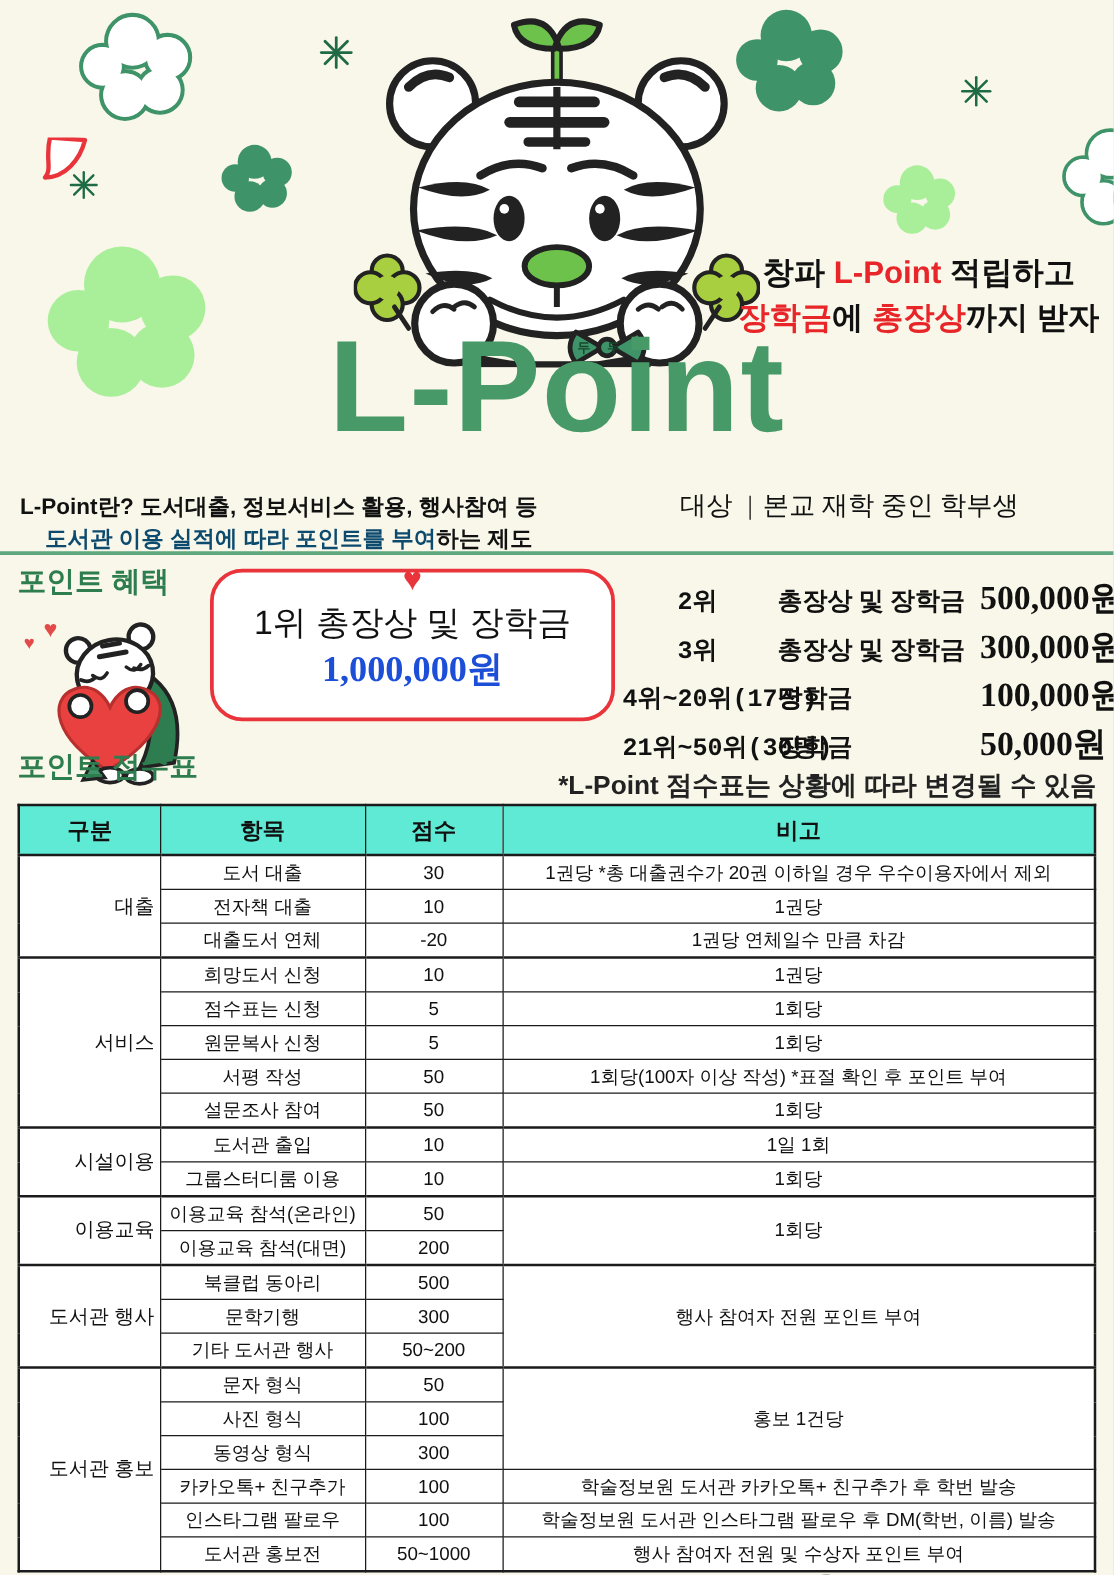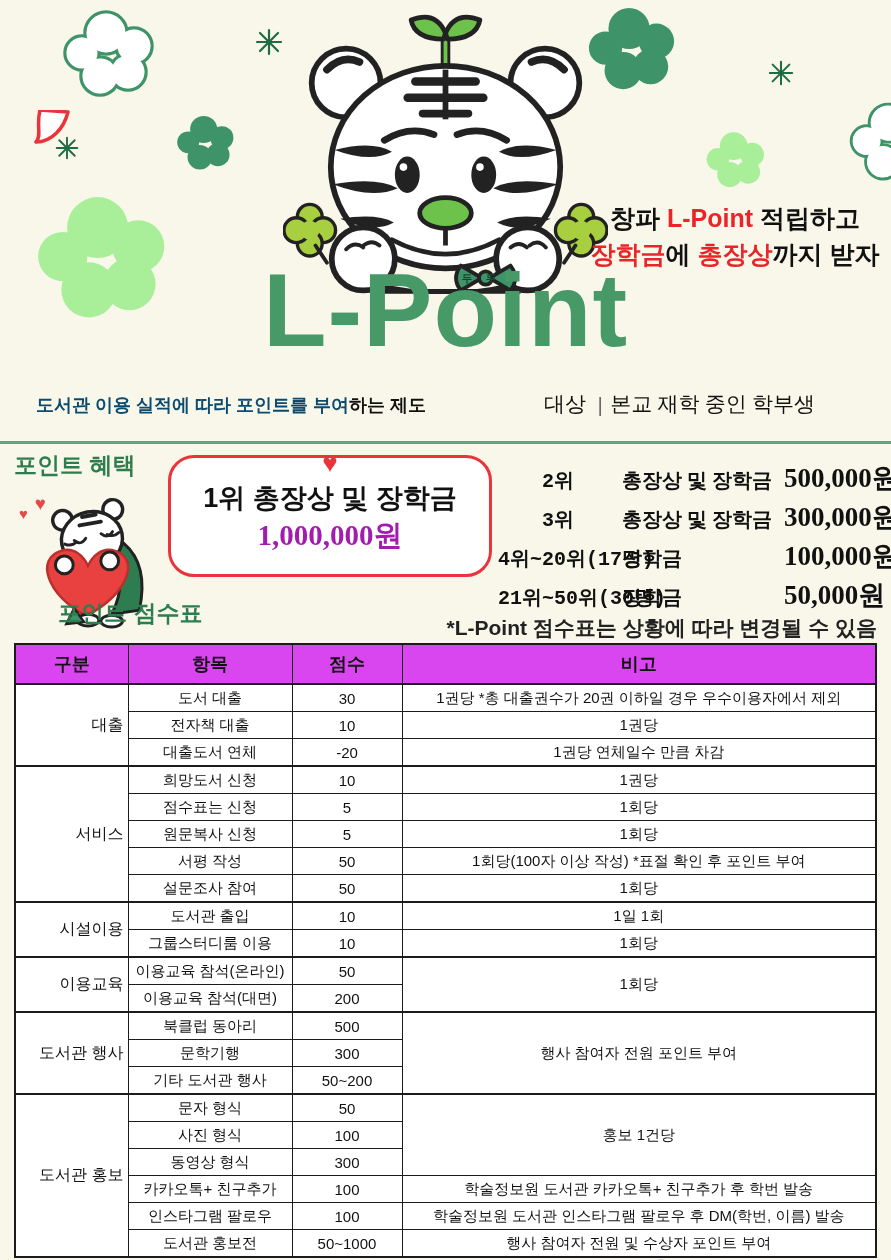--- a/index.html
+++ b/index.html
@@ -24,38 +24,38 @@
   .intro-right .sep{padding:0 8px;}
   .divider{position:absolute;top:441px;left:0;width:891px;height:3px;background:#5fa77e;}
 
   
   .section-heading{position:absolute;font-size:23px;font-weight:800;color:#2e7d4f;}
   .mini-tiger{position:absolute;left:8px;top:482px;width:160px;height:148px;}
   .bubble{position:absolute;left:168px;top:455px;width:318px;height:116px;background:#fff;
      border:3.5px solid #e8343a;border-radius:26px;z-index:3;text-align:center;}
   .bubble .heart{position:absolute;top:-8px;left:50%;transform:translateX(-50%);
      color:#e8343a;font-size:26px;line-height:1;background:transparent;}
-  .bubble .line1{margin-top:22px;font-size:27px;font-weight:700;}
-  .bubble .amount{font-size:29px;font-weight:800;color:#a21caf;
+  .bubble .line1{margin-top:22px;font-size:27px;font-weight:400;}
+  .bubble .amount{font-size:29px;font-weight:800;color:#1d4ed8;
      font-family:"Liberation Serif","DejaVu Serif",serif;}
   .bubble-tail{position:absolute;left:34px;top:110px;width:52px;height:36px;z-index:2;}
   .prize-list{position:absolute;left:498px;top:460px;width:382px;
      font-family:"Liberation Serif","DejaVu Serif",serif;}
   .prize-row{display:grid;grid-template-columns:120px 166px 1fr;align-items:baseline;margin-bottom:3px;}
   .prize-rank{font-size:20px;font-weight:700;text-align:center;white-space:nowrap;font-family:Liberation Mono, monospace;}
   .prize-desc{font-size:20px;font-weight:700;padding-left:4px;white-space:nowrap;}
   .prize-amount{font-size:27px;font-weight:700;text-align:right;white-space:nowrap;}
 
   
   .table-note{position:absolute;right:14px;top:614px;font-size:21px;font-weight:600;color:#222;}
   table.score{position:absolute;left:14px;top:643px;width:863px;border-collapse:collapse;
      table-layout:fixed;border:2.5px solid #1b1b1b;background:#fff;}
   table.score td,table.score th{border:1px solid #1b1b1b;text-align:center;vertical-align:middle;
      padding:0 4px;overflow:hidden;white-space:nowrap;}
-  table.score thead th{background:#d946ef;height:38px;font-size:18px;font-weight:700;
+  table.score thead th{background:#5eead4;height:38px;font-size:18px;font-weight:700;
      border-bottom:2.2px solid #1b1b1b;}
   table.score tbody td{height:26px;font-size:15px;}
   table.score td.col-group{font-size:16px;text-align:right;}
   tr.group-start td{border-top:2.2px solid #1b1b1b;}
 
   
   .footer-phone{position:absolute;left:300px;top:1270px;font-size:19px;letter-spacing:.5px;}
   .footer-org{position:absolute;right:12px;top:1227px;display:flex;align-items:center;gap:4px;margin-top:32px;}
   .footer-org .org-name{font-size:20px;font-weight:800;color:#1d1d1d;letter-spacing:-0.5px;}
 </style>
@@ -232,20 +232,21 @@
   </svg>
 
   <div class="slogan">
     <span>창파 </span><span class="red">L-Point</span><span> 적립하고</span><br>
     <span class="red">장학금</span><span>에 </span><span class="red">총장상</span><span>까지 받자</span>
   </div>
 
   <div class="hero-title">L-Point</div>
 
   <div class="intro-left">
+    <div class="l1">L-Point란? 도서대출, 정보서비스 활용, 행사참여 등</div>
     <div class="l2">
       <span class="red">도서관 이용 실적에 따라 포인트를 부여</span><span>하는 제도</span>
     </div>
   </div>
   <div class="intro-right">
     <div>
       <span class="lbl">대상</span><span class="sep">|</span><span>본교 재학 중인 학부생</span>
     </div>
   </div>
   <div class="divider"></div>
@@ -298,21 +299,21 @@
         <span class="prize-desc">장학금</span>
         <span class="prize-amount">100,000원</span>
       </div>
       <div class="prize-row">
         <span class="prize-rank">21위~50위(30명)</span>
         <span class="prize-desc">장학금</span>
         <span class="prize-amount">50,000원</span>
       </div>
     </div>
 
-  <div class="section-heading" style="left:14px;top:598px;margin-left:44px;">포인트 점수표</div>
+  <div class="section-heading" style="left:14px;top:598px;">포인트 점수표</div>
   <div class="table-note">*L-Point 점수표는 상황에 따라 변경될 수 있음</div>
 
   <table class="score">
     <colgroup>
         <col style="width:113px">
         <col style="width:164px">
         <col style="width:110px">
         <col>
       </colgroup>
     <thead>

